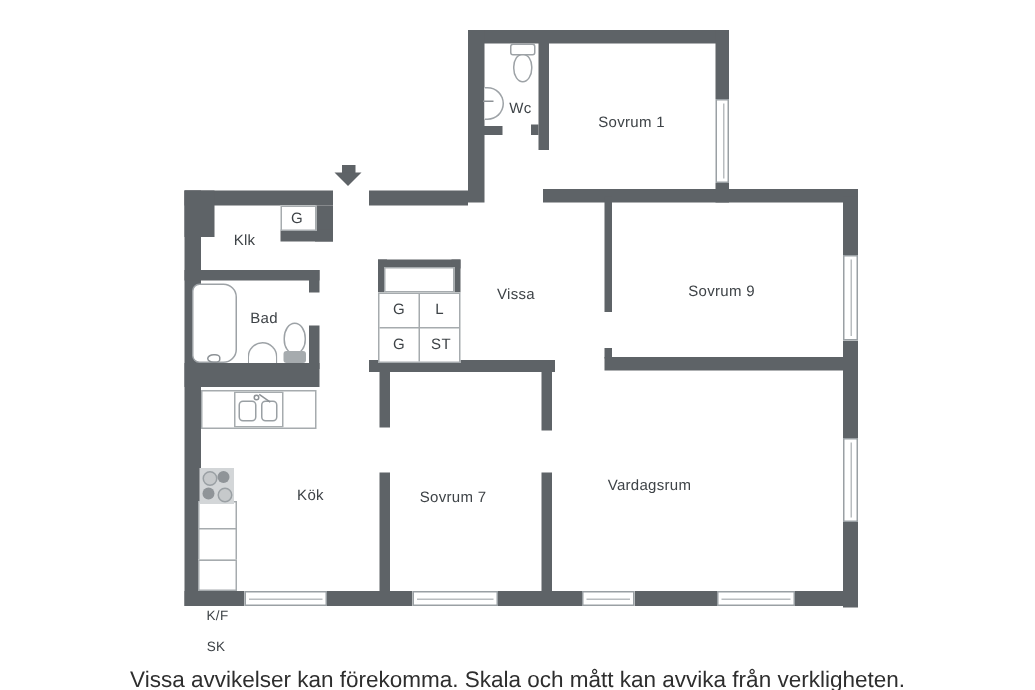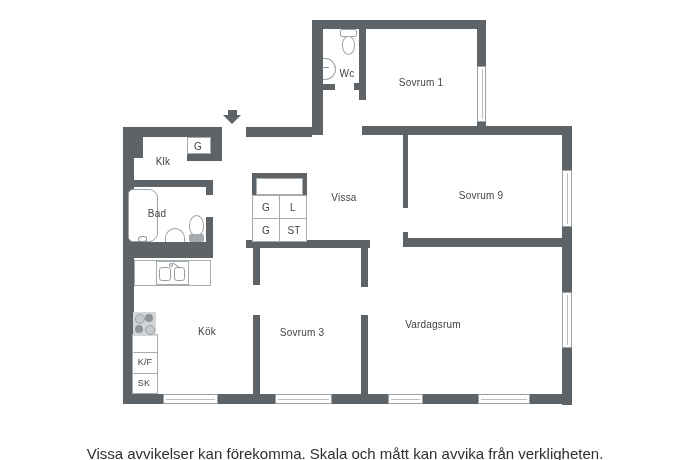--- a/index.html
+++ b/index.html
@@ -7,21 +7,21 @@
     position:relative;width:690px;height:460px;background:#ffffff;overflow:hidden;
     font-family:"Liberation Sans", sans-serif;
   }
   .w{position:absolute;background:#5e6367;}
   .thinbox{position:absolute;background:#ffffff;border:1px solid #a6abae;box-sizing:border-box;}
   .win{position:absolute;background:#ffffff;border:1px solid #9aa0a4;box-sizing:border-box;}
   .win.h::after{content:"";position:absolute;left:2px;right:2px;top:50%;border-top:1px solid #b9bdc0;}
   .win.v::after{content:"";position:absolute;top:2px;bottom:2px;left:50%;border-left:1px solid #b9bdc0;}
   .lbl{position:absolute;transform:translate(-50%,-50%);color:#3e4347;font-size:10px;
        white-space:nowrap;letter-spacing:.2px;}
-  .lbl.small{font-size:9px;}
+  .lbl.small{font-size:9px;margin-top:48px;}
   .gridline{position:absolute;background:#a6abae;}
   .fixture{position:absolute;box-sizing:border-box;}
   .disclaimer{position:absolute;left:0;width:690px;text-align:center;top:445px;
       font-size:15px;color:#2e2e2e;line-height:1.2;}
   .arrow-stem{position:absolute;background:#5e6367;}
   .arrow-head{position:absolute;width:0;height:0;border-left:9px solid transparent;
       border-right:9px solid transparent;border-top:9px solid #5e6367;}
   .burner{position:absolute;border-radius:50%;width:8px;height:8px;}
 </style>
 </head>
@@ -123,23 +123,23 @@
   <div class="fixture" style="left:340px;top:29px;width:17px;height:8px;border:1px solid #9da2a6;border-radius:2px;background:#fff"></div>
   <div class="fixture" style="left:342px;top:36px;width:13px;height:19px;border:1px solid #9da2a6;border-radius:45% 45% 50% 50%;background:#fff"></div>
   <div class="fixture" style="left:323px;top:58px;width:13px;height:22px;border:1px solid #9da2a6;border-left:none;border-radius:0 11px 11px 0;background:#fff"></div>
   <div class="fixture" style="left:322px;top:67px;width:7px;height:1px;background:#8d9296"></div>
 
   <div class="lbl" style="left:347px;top:73px">Wc</div>
   <div class="lbl" style="left:421px;top:82px">Sovrum 1</div>
   <div class="lbl" style="left:163px;top:161px">Klk</div>
   <div class="lbl" style="left:344px;top:197px">Vissa</div>
   <div class="lbl" style="left:481px;top:195px">Sovrum 9</div>
-  <div class="lbl" style="left:157px;top:213px">Bad</div>
+  <div class="lbl" style="left:176px;top:213px">Bad</div>
   <div class="lbl" style="left:207px;top:331px">Kök</div>
-  <div class="lbl" style="left:302px;top:332px">Sovrum 3</div>
+  <div class="lbl" style="left:302px;top:332px">Sovrum 7</div>
   <div class="lbl" style="left:433px;top:324px">Vardagsrum</div>
 
   <div class="lbl" style="left:198px;top:146px">G</div>
   <div class="lbl" style="left:266px;top:207px">G</div>
   <div class="lbl" style="left:293px;top:207px">L</div>
   <div class="lbl" style="left:266px;top:230px">G</div>
   <div class="lbl" style="left:294px;top:230px">ST</div>
   <div class="lbl small" style="left:145px;top:362px">K/F</div>
   <div class="lbl small" style="left:144px;top:383px">SK</div>
 

